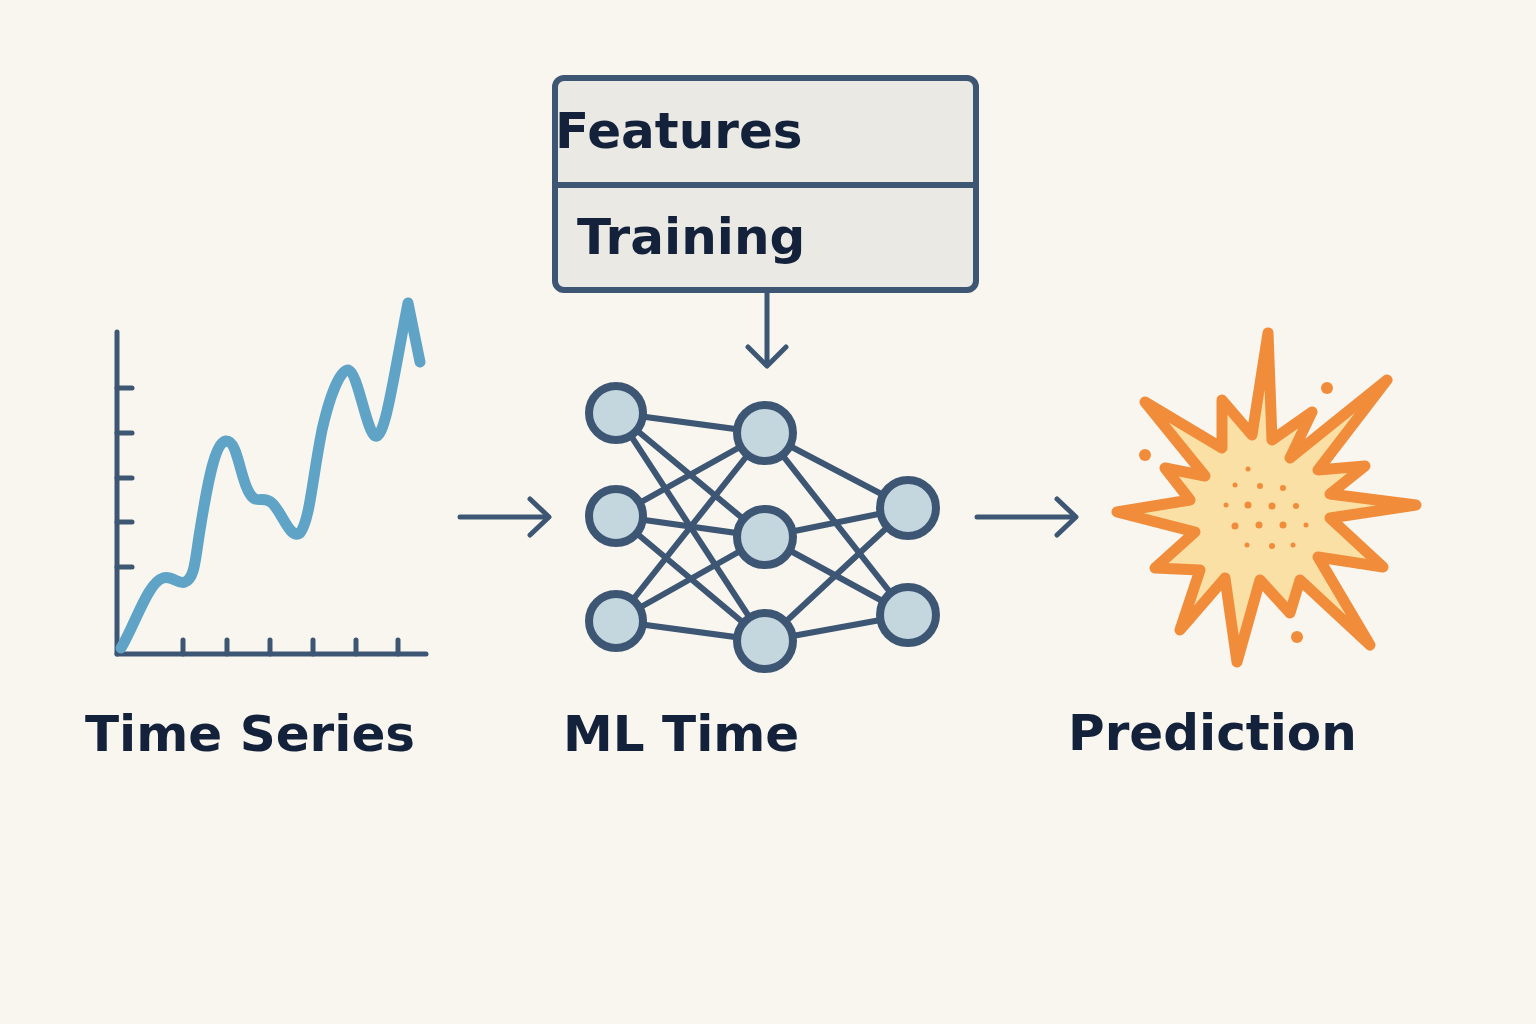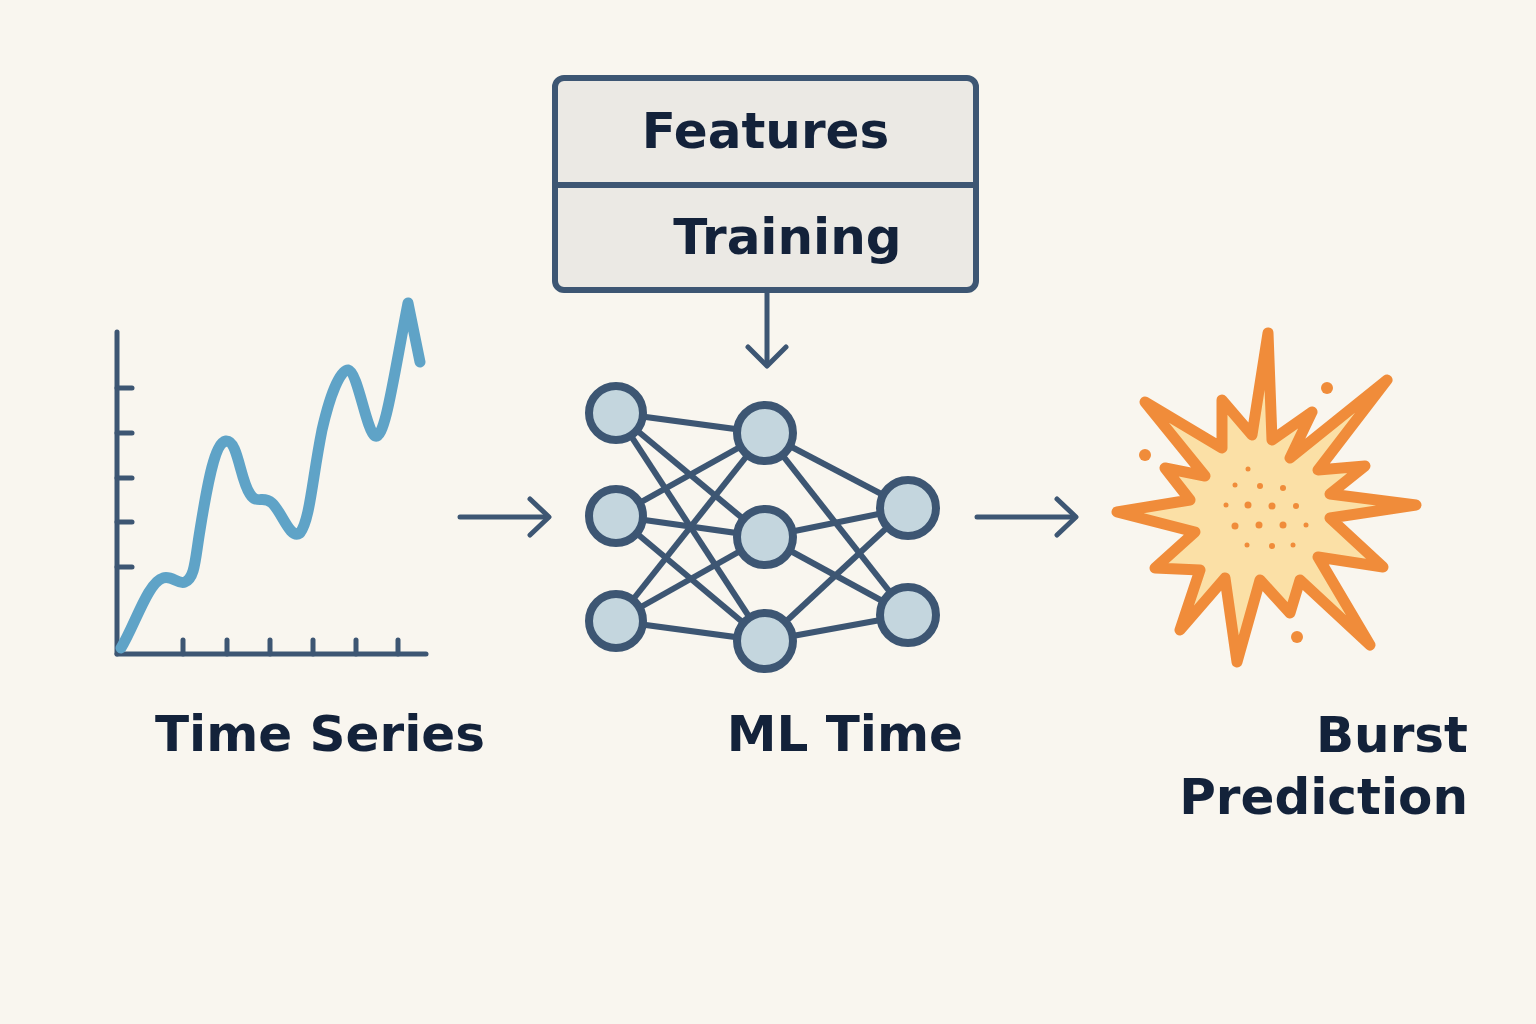--- a/index.html
+++ b/index.html
@@ -1,20 +1,20 @@
 <!DOCTYPE html>
 <html><head>
 <meta charset="utf-8">
 <style>
   html, body { margin:0; padding:0; }
   body { width:1536px; height:1024px; background:#f9f6ef; position:relative; overflow:hidden;
          font-family:"DejaVu Sans", sans-serif; color:#13223a; }
   svg { position:absolute; left:0; top:0; }
-  .label { position:absolute; text-align:right; font-weight:bold; font-size:50px; line-height:64px; color:#13223a; }
-  .box-text { position:absolute; text-align:center; font-weight:bold; font-size:50px; color:#13223a; }
+  .label { position:absolute; text-align:left; font-weight:bold; font-size:50px; line-height:64px; color:#13223a; }
+  .box-text { position:absolute; text-align:left; font-weight:bold; font-size:50px; color:#13223a; }
 </style>
 </head>
 <body>
 
 <svg width="1536" height="1024">
 
   <g>
     <rect x="555" y="78" width="421" height="212" rx="9" fill="#ebe9e4" stroke="#3d5673" stroke-width="6"></rect>
     <line x1="555" y1="185" x2="976" y2="185" stroke="#3d5673" stroke-width="6"></line>
   </g>
@@ -110,15 +110,14 @@
 <div class="box-text" style="left:555px;top:102px;width:421px;">Features</div>
 <div class="box-text" style="left:577px;top:208px;width:421px;">Training</div>
 
 <div class="label" style="left:85px;top:702px;width:400px;">
   <div>Time Series</div>
 </div>
 <div class="label" style="left:563px;top:702px;width:400px;">
   <div>ML Time</div>
 </div>
 <div class="label" style="left:1068px;top:703px;width:400px;">
-  <div>Burst</div>
   <div style="margin-top:-2px;">Prediction</div>
 </div>
 
 </body></html>

